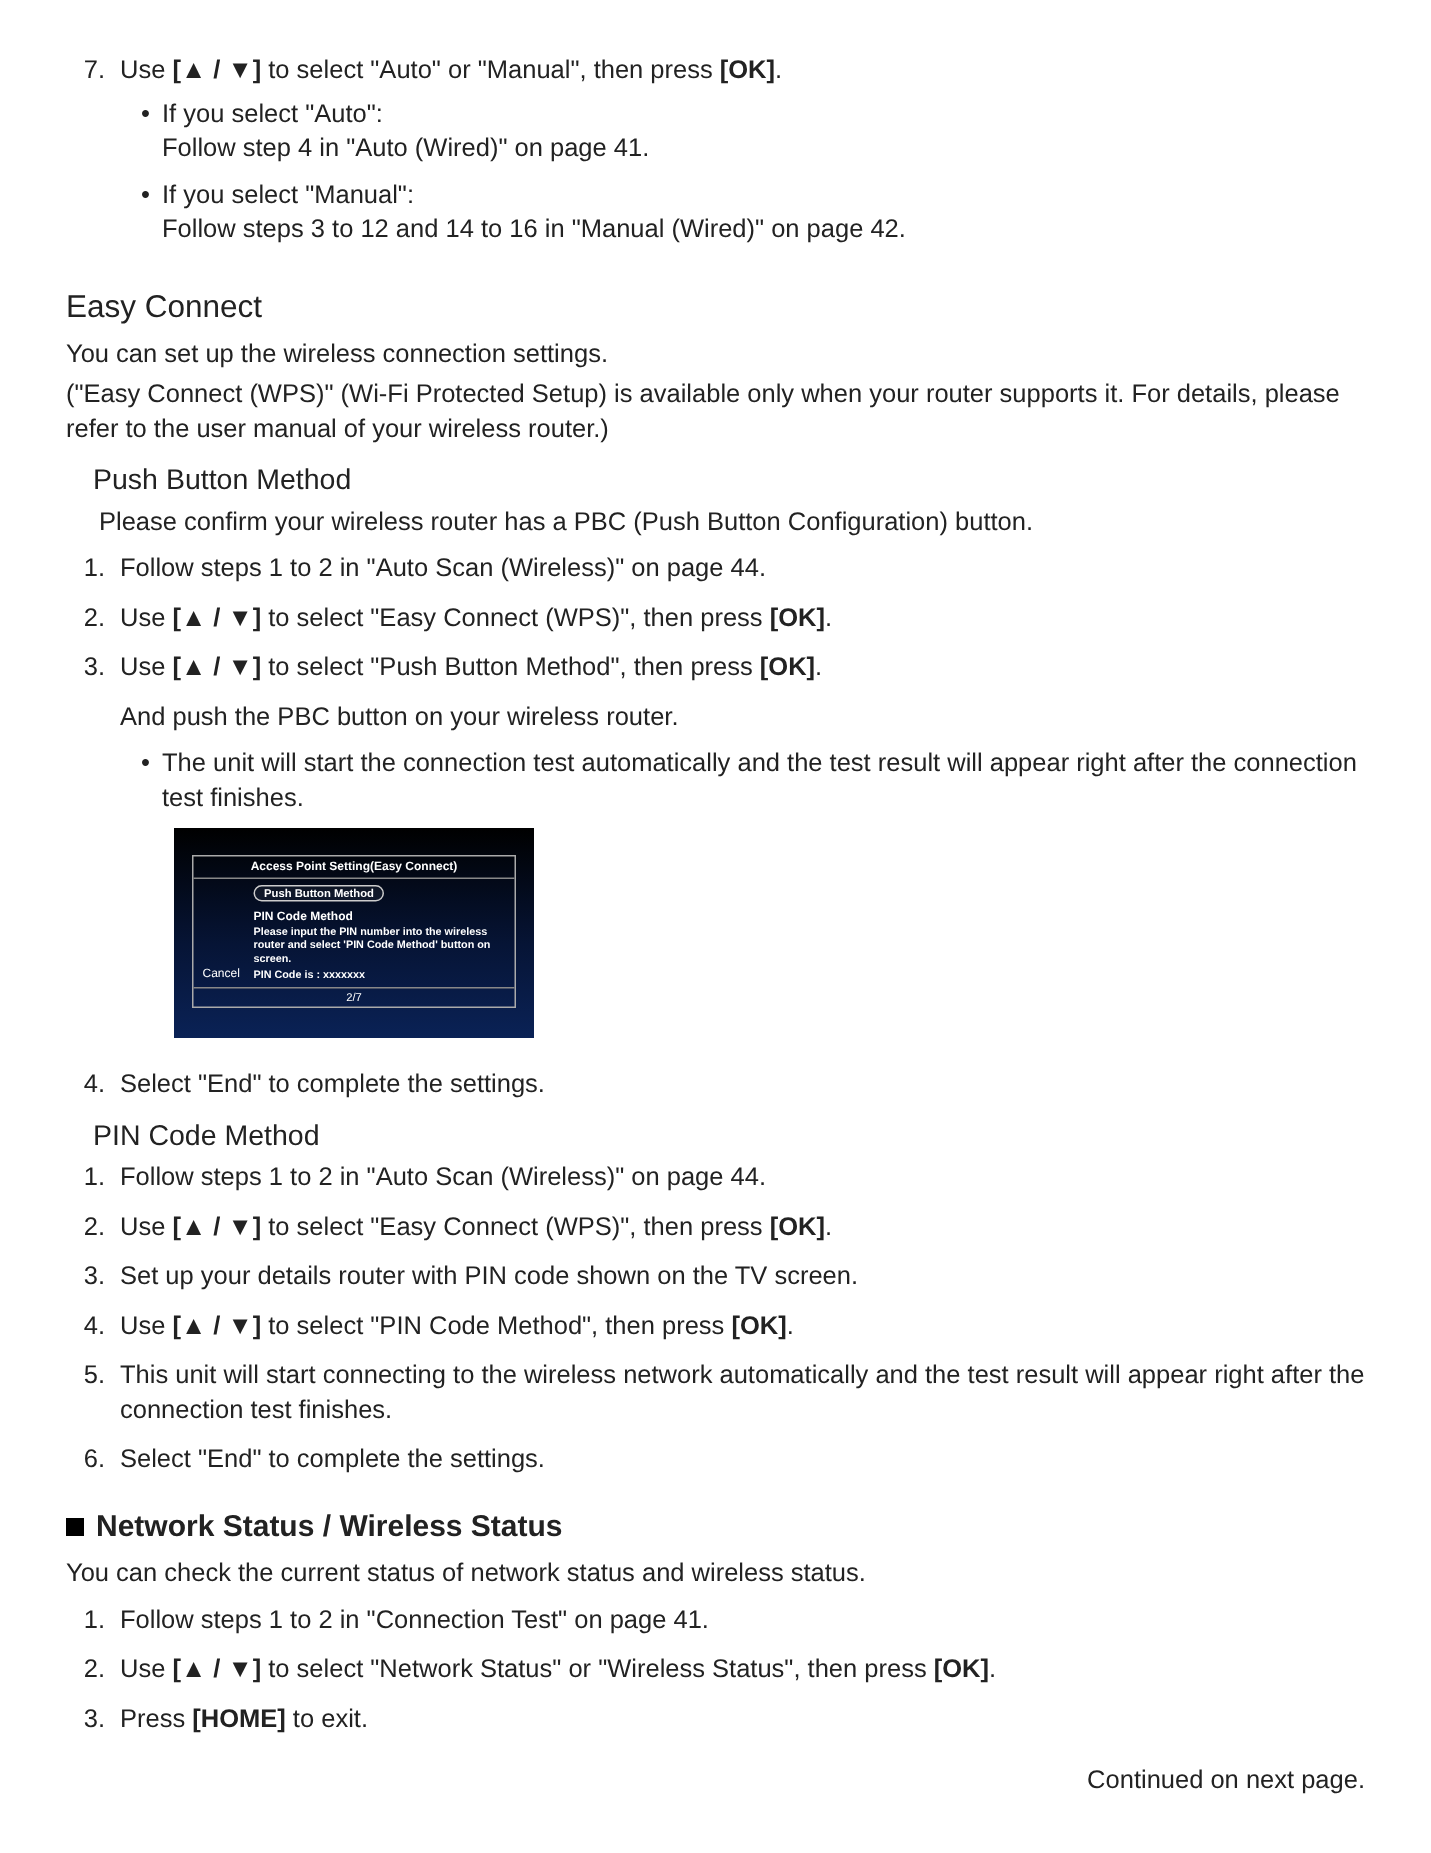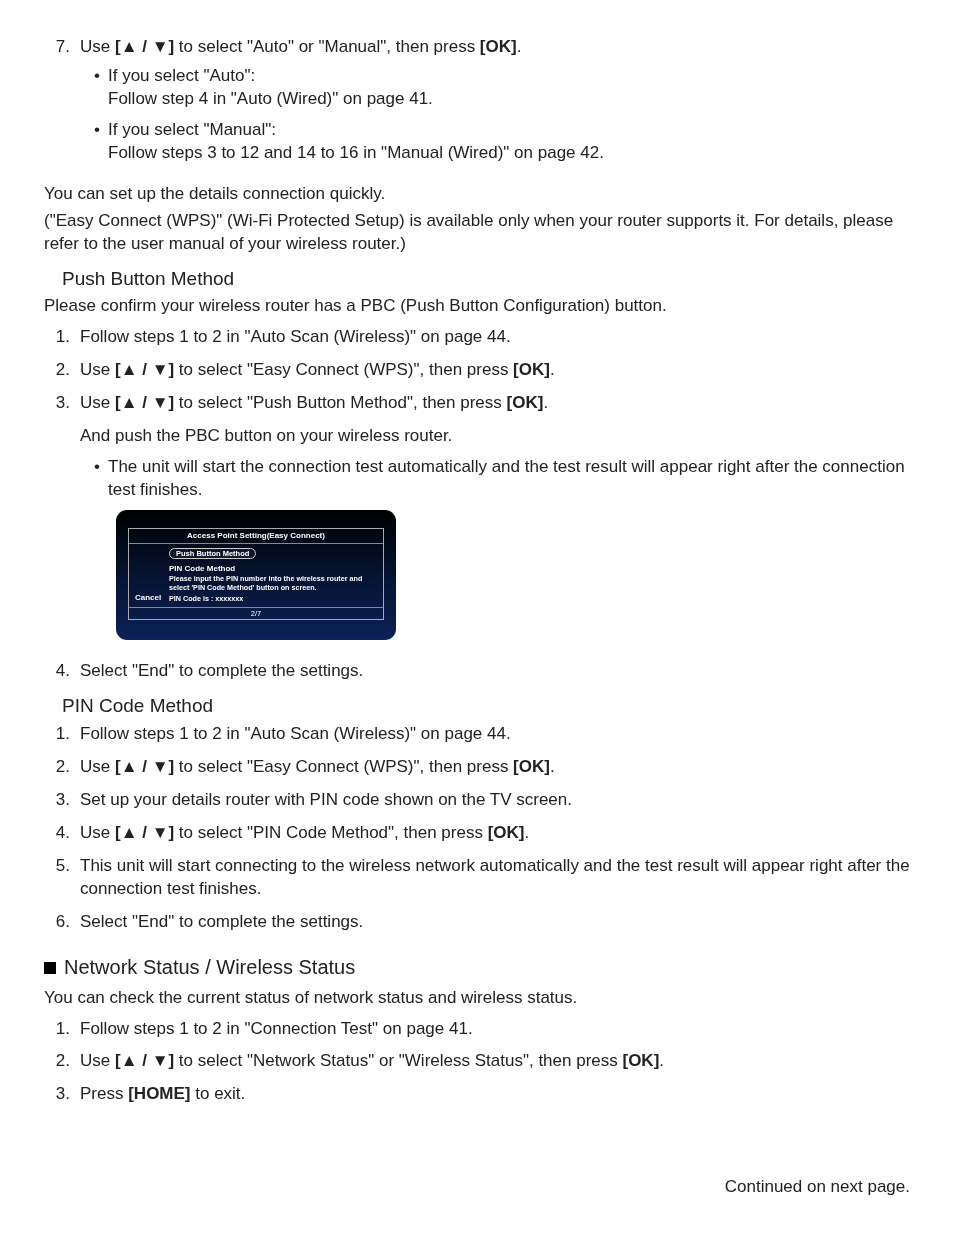--- a/index.html
+++ b/index.html
@@ -56,44 +56,43 @@
     font-weight: 400;
     font-size: 21px;
     margin: 18px 0 6px 0;
   }
   h3.sub {
     font-weight: 400;
     font-size: 19px;
     margin: 10px 0 4px 18px;
   }
   h2.sq {
-    font-weight: 400;
+    font-weight: 700;
     font-size: 20px;
     margin: 20px 0 6px 0;
   }
   h2.sq .square {
     display:inline-block;
     width:12px; height:12px;
     background:#000;
     margin-right:8px;
     vertical-align: 0px;
   }
   .tri { font-family: Arial, sans-serif; }
   .bold { font-weight: 700; }
   p.para { margin: 4px 0 8px 0; }
-  p.indent1 { margin-left: 0; }
+  p.indent1 { margin-left: 22px; }
 
   
   .dialog-wrap {
-    width: 280px;
+    width: 240px;
     margin: 6px 0 10px 36px;
     padding: 18px 12px 20px 12px;
     background: linear-gradient(to bottom, #000 0%, #061435 55%, #0a2256 100%);
     box-sizing: border-box;
-    border-radius: 11px;
   }
   .dialog-inner {
     border: 1px solid #aaa;
     color: #fff;
     font-size: 8px;
     line-height: 1.25;
   }
   .dialog-title {
     text-align: center;
     font-weight: 700;
@@ -102,21 +101,21 @@
   }
   .dialog-body {
     display: flex;
     padding: 4px 6px;
   }
   .dialog-left {
     width: 34px;
     flex: 0 0 34px;
     display:flex;
     align-items:flex-end;
-    font-weight:700;
+    font-weight:400;
   }
   .dialog-right { flex:1; }
   .pill {
     display:inline-block;
     border:1px solid #ccc;
     border-radius: 6px;
     padding: 0px 6px;
     font-size: 7.5px;
     font-weight:700;
     margin-bottom: 2px;
@@ -155,21 +154,22 @@
           </li>
           <li>
             <span>If you select "Manual":</span><br>
             <span>Follow steps  3 to 12 and 14 to 16 in "Manual (Wired)" on page 42.</span>
           </li>
         </ul>
       </div>
     </li>
   </ol>
 
-  <p class="para">You can set up the details connection quickly.</p>
+  <h2 class="sec">Easy Connect</h2>
+  <p class="para">You can set up the wireless connection settings.</p>
   <p class="para" style="margin-top:-4px">("Easy Connect (WPS)" (Wi-Fi Protected Setup) is available only when your router supports it. For details, please refer to the user manual of your wireless router.)</p>
 
   <h3 class="sub">Push Button Method</h3>
   <p class="para indent1">Please confirm your wireless router has a PBC (Push Button Configuration) button.</p>
 
   <ol class="num">
     <li>
       <span class="n">1.</span>
       <div class="c"><span>Follow steps 1 to 2 in "Auto Scan (Wireless)" on page 44.</span></div>
     </li>

